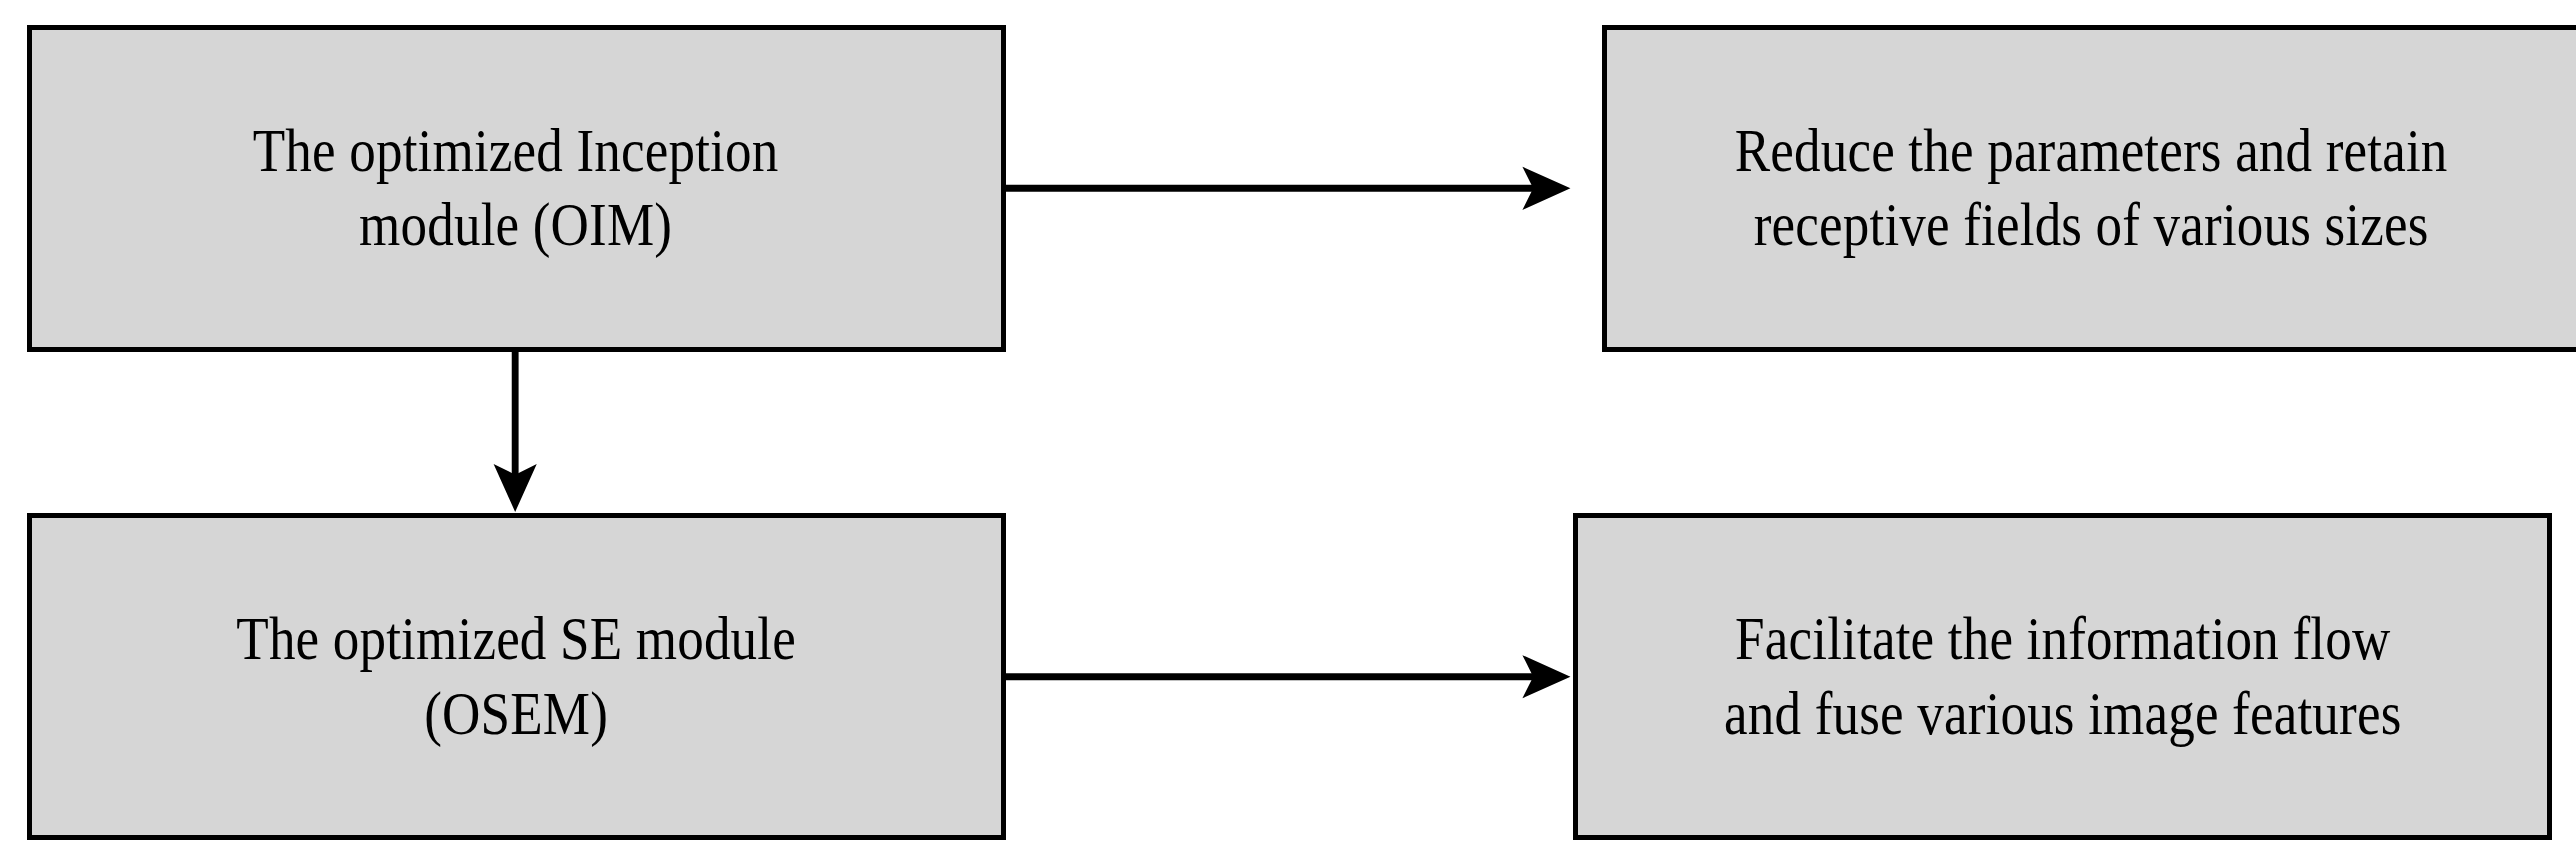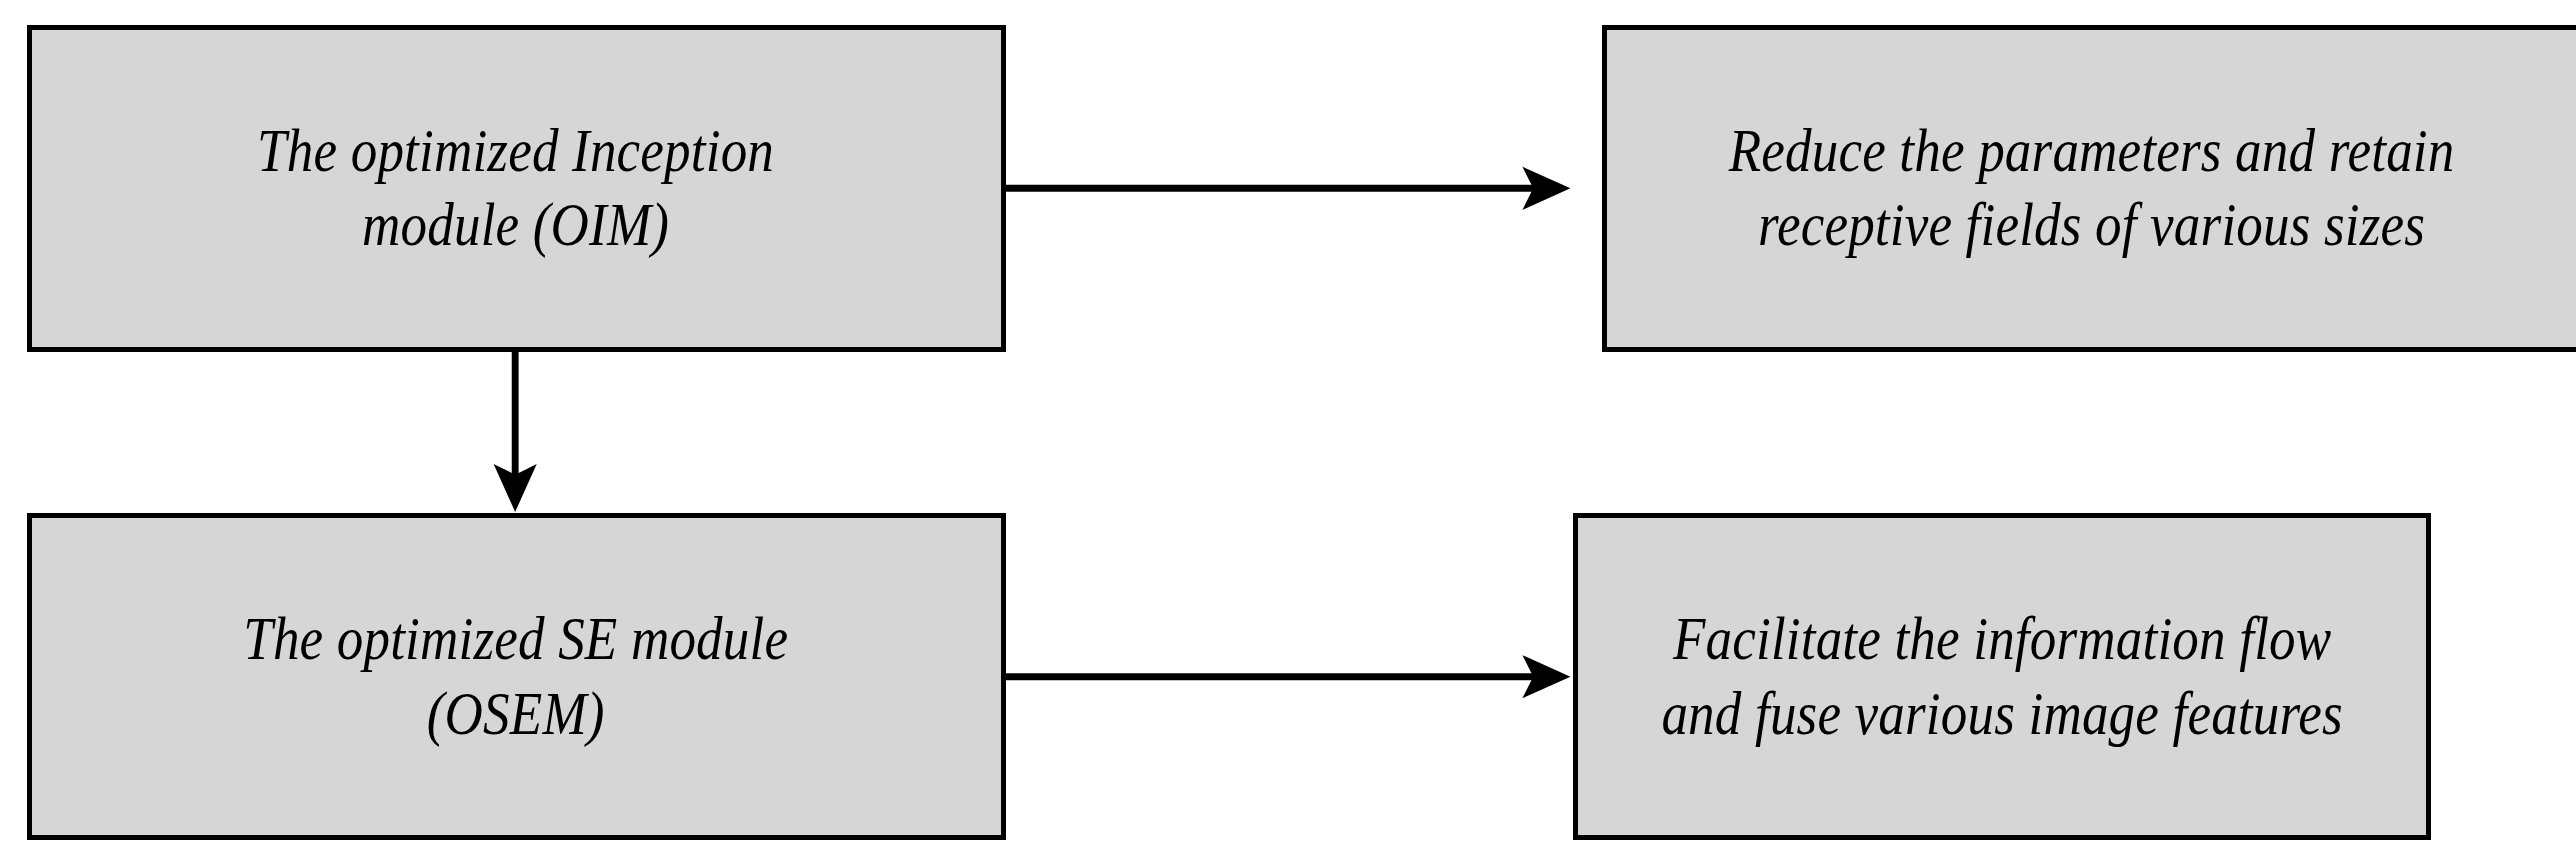--- a/index.html
+++ b/index.html
@@ -20,37 +20,36 @@
   }
   .node {
     position: absolute;
     box-sizing: border-box;
     background: #d6d6d6;
     border: 5.9px solid #000000;
     display: flex;
     align-items: center;
     justify-content: center;
     text-align: center;
-    font-style: italic;
   }
   .node-label {
     font-family: "Liberation Serif", "DejaVu Serif", serif;
     font-size: 61px;
     line-height: 1.22;
     color: #000000;
     white-space: pre-line;
     transform: scaleX(0.87);
     letter-spacing: 0.2px;
     padding: 0 23.5px;
   }
   
   #node-oim   { left: 26.5px;   top: 24.5px;  width: 979px; height: 327px; }
   #node-oim-benefit { left: 1573px; top: 24.5px;  width: 979px; height: 327px; margin-left: 29px; }
   #node-osem  { left: 26.5px;   top: 513px; width: 979px; height: 327px; align-items: center; }
-  #node-osem-benefit{ left: 1573px; top: 513px; width: 858px; height: 327px; }
+  #node-osem-benefit{ left: 1573px; top: 513px; width: 979px; height: 327px; }
 
   
   #edge-layer {
     position: absolute;
     left: 0;
     top: 0;
     width: 2576px;
     height: 866px;
     pointer-events: none;
   }

